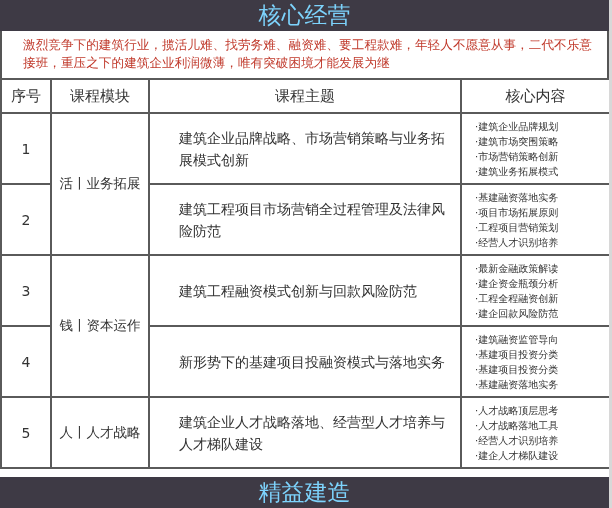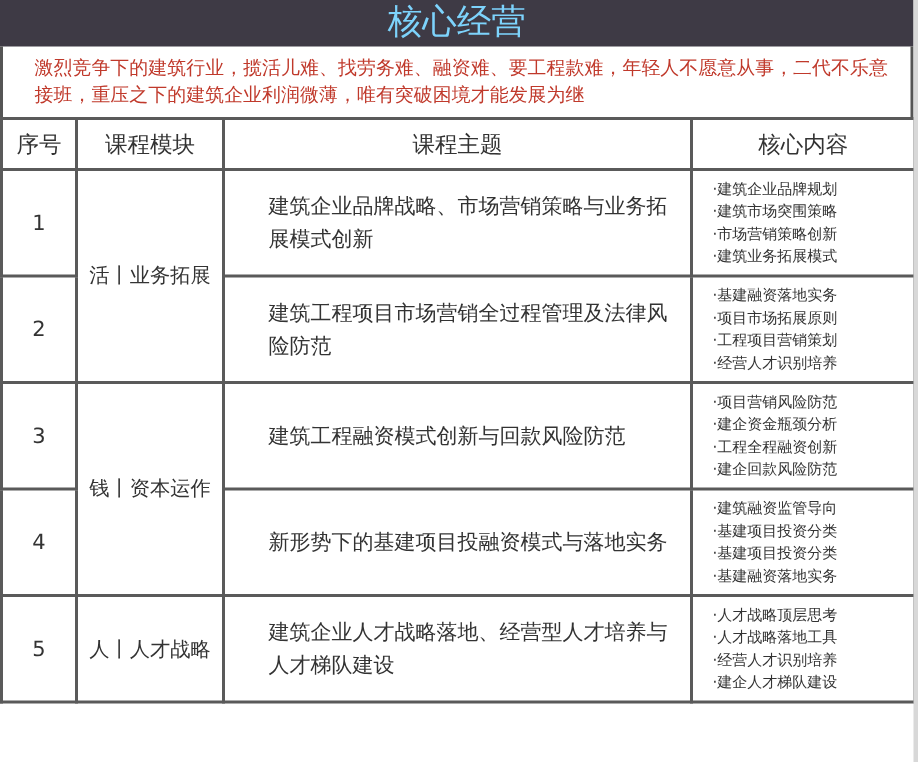--- a/index.html
+++ b/index.html
@@ -69,21 +69,21 @@
           <span class="core-line">·项目市场拓展原则</span>
           <span class="core-line">·工程项目营销策划</span>
           <span class="core-line">·经营人才识别培养</span>
         </td>
       </tr>
       <tr class="row">
         <td class="num">3</td>
         <td class="mod" rowspan="2">钱丨资本运作</td>
         <td class="topic">建筑工程融资模式创新与回款风险防范</td>
         <td class="core">
-          <span class="core-line">·项目营销风险防范</span>
+          <span class="core-line">·最新金融政策解读</span>
           <span class="core-line">·建企资金瓶颈分析</span>
           <span class="core-line">·工程全程融资创新</span>
           <span class="core-line">·建企回款风险防范</span>
         </td>
       </tr>
       <tr class="row">
         <td class="num">4</td>
         <td class="topic">新形势下的基建项目投融资模式与落地实务</td>
         <td class="core">
           <span class="core-line">·建筑融资监管导向</span>
@@ -99,14 +99,15 @@
         <td class="core">
           <span class="core-line">·人才战略顶层思考</span>
           <span class="core-line">·人才战略落地工具</span>
           <span class="core-line">·经营人才识别培养</span>
           <span class="core-line">·建企人才梯队建设</span>
         </td>
       </tr>
     </tbody>
   </table>
 
+  <div class="bar bottom">精益建造</div>
 </div>
 <div class="rightgap"></div>
 
 </body></html>

